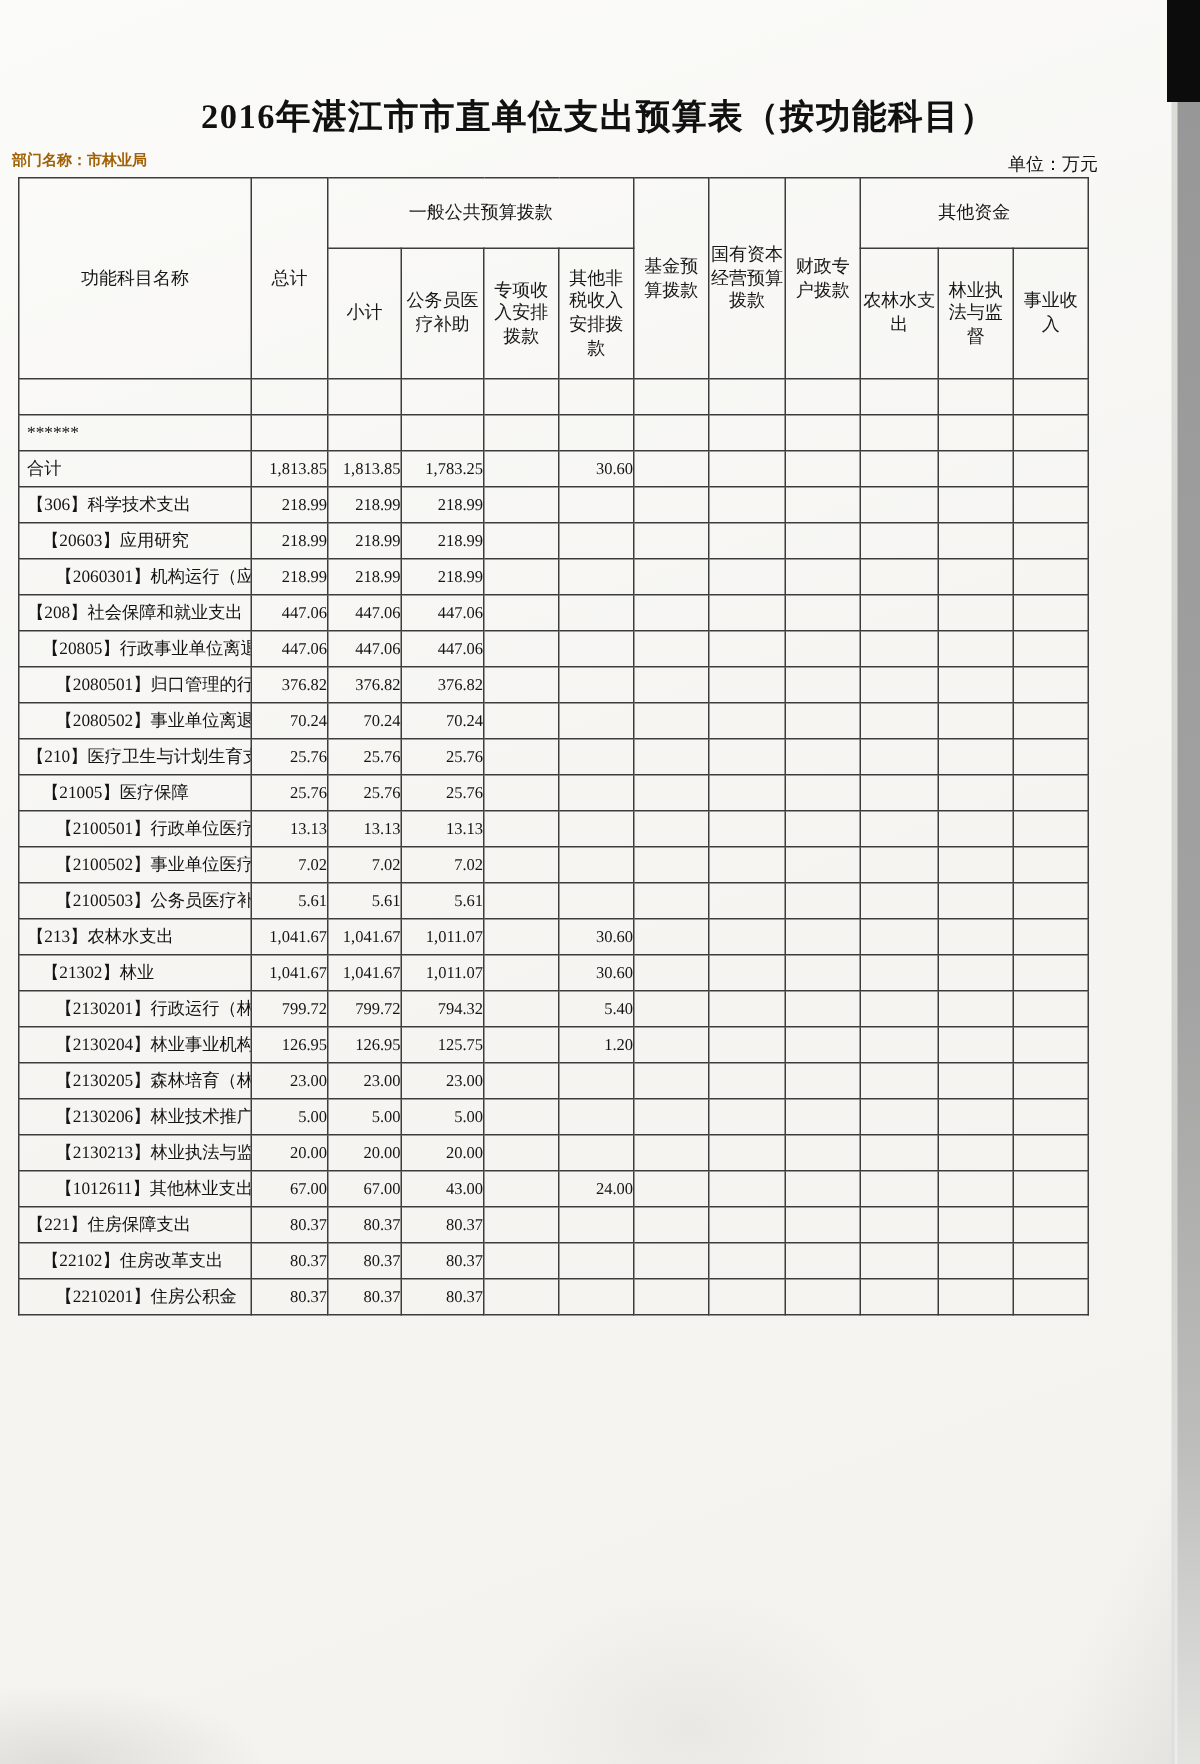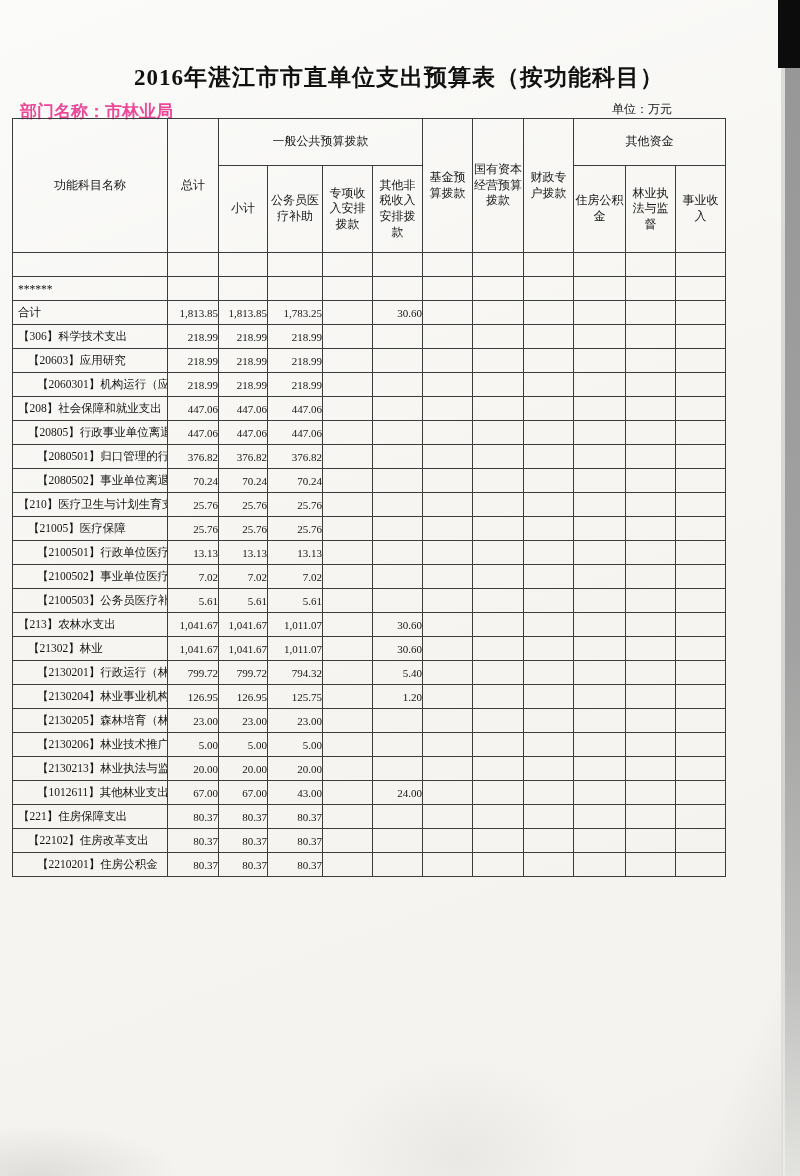--- a/index.html
+++ b/index.html
@@ -19,22 +19,22 @@
     background:radial-gradient(ellipse at 20% 100%,rgba(120,120,115,0.18),rgba(0,0,0,0) 65%);}
   .smudge-c{position:absolute;left:330px;top:1060px;width:260px;height:116px;
     background:radial-gradient(ellipse at 50% 80%,rgba(140,140,132,0.10),rgba(0,0,0,0) 70%);}
   .shade-br{position:absolute;right:17px;top:980px;width:120px;height:196px;
     background:linear-gradient(115deg,rgba(0,0,0,0) 55%,rgba(150,150,145,0.16) 100%);}
 
   .title{
     position:absolute;left:0;top:62px;width:740px;text-align:center;
     font-size:23px;font-weight:bold;letter-spacing:1px;color:#111;padding-left:29px;
   }
-  .dept{position:absolute;left:8px;top:100px;font-size:17px;font-weight:bold;color:#ec4899;margin-left:12px;}
-  .unit{position:absolute;left:612px;top:101px;font-size:12px;color:#161616;}
+  .dept{position:absolute;left:8px;top:100px;font-size:10px;font-weight:bold;color:#a16207;}
+  .unit{position:absolute;left:672px;top:101px;font-size:12px;color:#161616;}
 
   table.budget{
     position:absolute;left:12px;top:118px;width:713px;
     border-collapse:collapse;table-layout:fixed;
   }
   table.budget th,table.budget td{
     border:1px solid #3c3c3c;padding:0;overflow:hidden;
   }
   table.budget th{
     font-size:12px;font-weight:normal;text-align:center;vertical-align:middle;
@@ -92,21 +92,21 @@
       <th rowspan="2">基金预算拨款</th>
       <th rowspan="2">国有资本经营预算拨款</th>
       <th rowspan="2">财政专户拨款</th>
       <th colspan="3">其他资金</th>
     </tr>
     <tr class="hdr2">
       <th>小计</th>
       <th>公务员医疗补助</th>
       <th>专项收入安排拨款</th>
       <th>其他非税收入安排拨款</th>
-      <th>住房公积金</th>
+      <th>农林水支出</th>
       <th>林业执法与监督</th>
       <th>事业收入</th>
     </tr>
   </thead>
   <tbody>
       <tr class="spacer">
         <td class="subject ind0"></td>
         <td class="num"></td>
         <td class="num"></td>
         <td class="num"></td>

